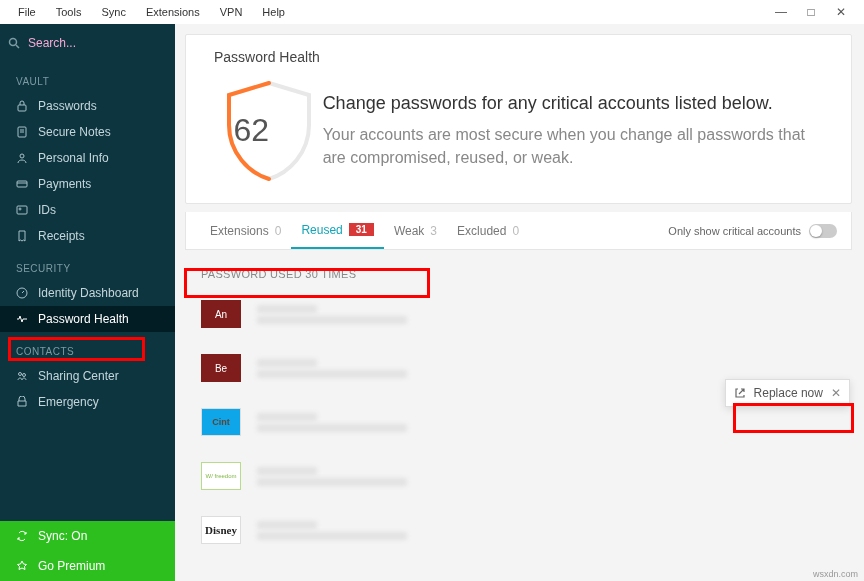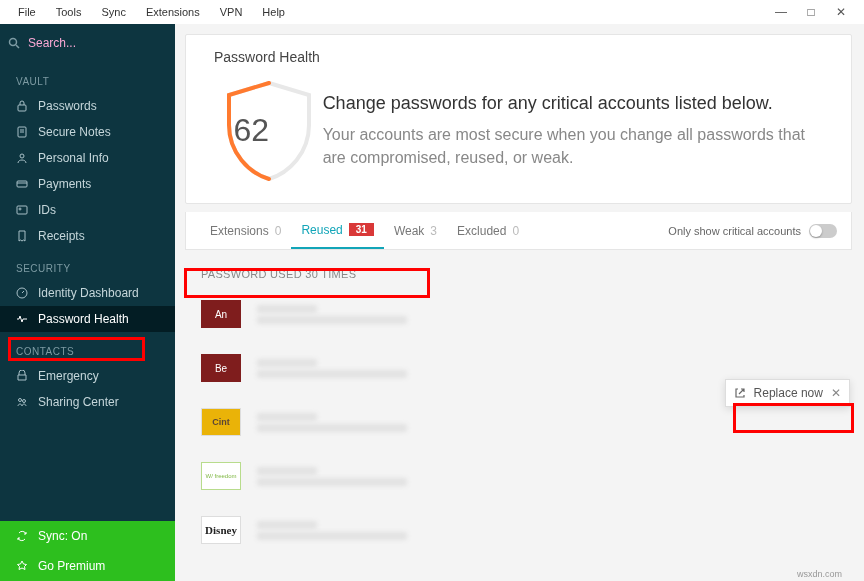--- a/index.html
+++ b/index.html
@@ -43,31 +43,31 @@
 .toggle-label { font-size: 11px; color: #666; margin-right: 8px; }
 .toggle { width: 28px; height: 14px; background: #ccc; border-radius: 8px; position: relative; }
 .toggle::after { content: ""; position: absolute; width: 12px; height: 12px; background: #fff; border-radius: 50%; top: 1px; left: 1px; box-shadow: 0 1px 2px rgba(0,0,0,0.3); }
 
 .group-header { padding: 18px 26px 8px; font-size: 11px; color: #888; letter-spacing: 0.3px; }
 .list { padding: 0 12px 0 10px; }
 .list-row { display: flex; align-items: center; padding: 12px 16px; background: #fff; margin-bottom: 2px; gap: 16px; }
 .list-transparent .list-row { background: transparent; }
 .brand-box { width: 40px; height: 28px; display: flex; align-items: center; justify-content: center; font-size: 10px; color: #fff; border: 1px solid #ddd; background: #fff; }
 .brand-teal { background: #7f1d1d; color: #fff; border: none; }
-.brand-cint { background: #eab308; color: #5b4636; font-size: 9px; font-weight: bold; }
+.brand-cint { background: #0ea5e9; color: #5b4636; font-size: 9px; font-weight: bold; }
 .brand-wf { background: #fff; color: #7fb742; font-size: 6px; border: 1px solid #b8dc8c; }
 .brand-disney { background: #fff; color: #222; font-family: cursive; font-size: 11px; font-weight: bold; }
 .cred { flex: 1; }
 .blur-line { height: 8px; border-radius: 2px; background: #e2e2e2; filter: blur(2px); margin: 3px 0; }
 .bl1 { width: 60px; }
 .bl2 { width: 150px; }
 
 .replace-popup { position: absolute; right: 14px; top: 355px; background: #fff; border: 1px solid #ddd; box-shadow: 0 2px 8px rgba(0,0,0,0.12); display: flex; align-items: center; padding: 6px 8px; font-size: 12px; color: #555; gap: 8px; z-index: 5; }
 
-.watermark { position: absolute; bottom: 2px; right: 22px; font-size: 9px; color: #999; }
+.watermark { position: absolute; bottom: 2px; right: 6px; font-size: 9px; color: #999; }
 </style>
 </head>
 <body>
 
 <div class="menubar">
   <span class="menu-item">File</span>
   <span class="menu-item">Tools</span>
   <span class="menu-item">Sync</span>
   <span class="menu-item">Extensions</span>
   <span class="menu-item">VPN</span>
@@ -144,31 +144,31 @@
     <div class="side-item active">
         <svg width="12" height="12" viewBox="0 0 12 12" fill="none" stroke="#fff">
           <path d="M1 6h2l1-3 2 6 1-3h4"></path>
         </svg>
         <span>Password Health</span>
       </div>
 
     <div class="section-header">CONTACTS</div>
     <div class="side-item">
         <svg width="12" height="12" viewBox="0 0 12 12" fill="none" stroke="#a8c0c7">
-          <path d="M3 5V3a3 3 0 016 0v2M2 5h8v5H2z"></path>
-        </svg>
-        <span>Emergency</span>
-      </div>
-    <div class="side-item">
-        <svg width="12" height="12" viewBox="0 0 12 12" fill="none" stroke="#a8c0c7">
           <circle cx="4" cy="4" r="1.5"></circle>
           <circle cx="8" cy="5" r="1.5"></circle>
           <path d="M2 10c0-1 1-2 2-2s2 1 2 2M6 10c0-1 1-2 2-2s2 1 2 2"></path>
         </svg>
         <span>Sharing Center</span>
+      </div>
+    <div class="side-item">
+        <svg width="12" height="12" viewBox="0 0 12 12" fill="none" stroke="#a8c0c7">
+          <path d="M3 5V3a3 3 0 016 0v2M2 5h8v5H2z"></path>
+        </svg>
+        <span>Emergency</span>
       </div>
 
     <div class="bottom-green">
       <div class="side-item">
           <svg width="12" height="12" viewBox="0 0 12 12" fill="none" stroke="#fff">
             <path d="M10 4a4 4 0 00-7-1M2 8a4 4 0 007 1"></path>
             <path d="M10 2v2h-2M2 10V8h2"></path>
           </svg>
           <span>Sync: On</span>
         </div>

